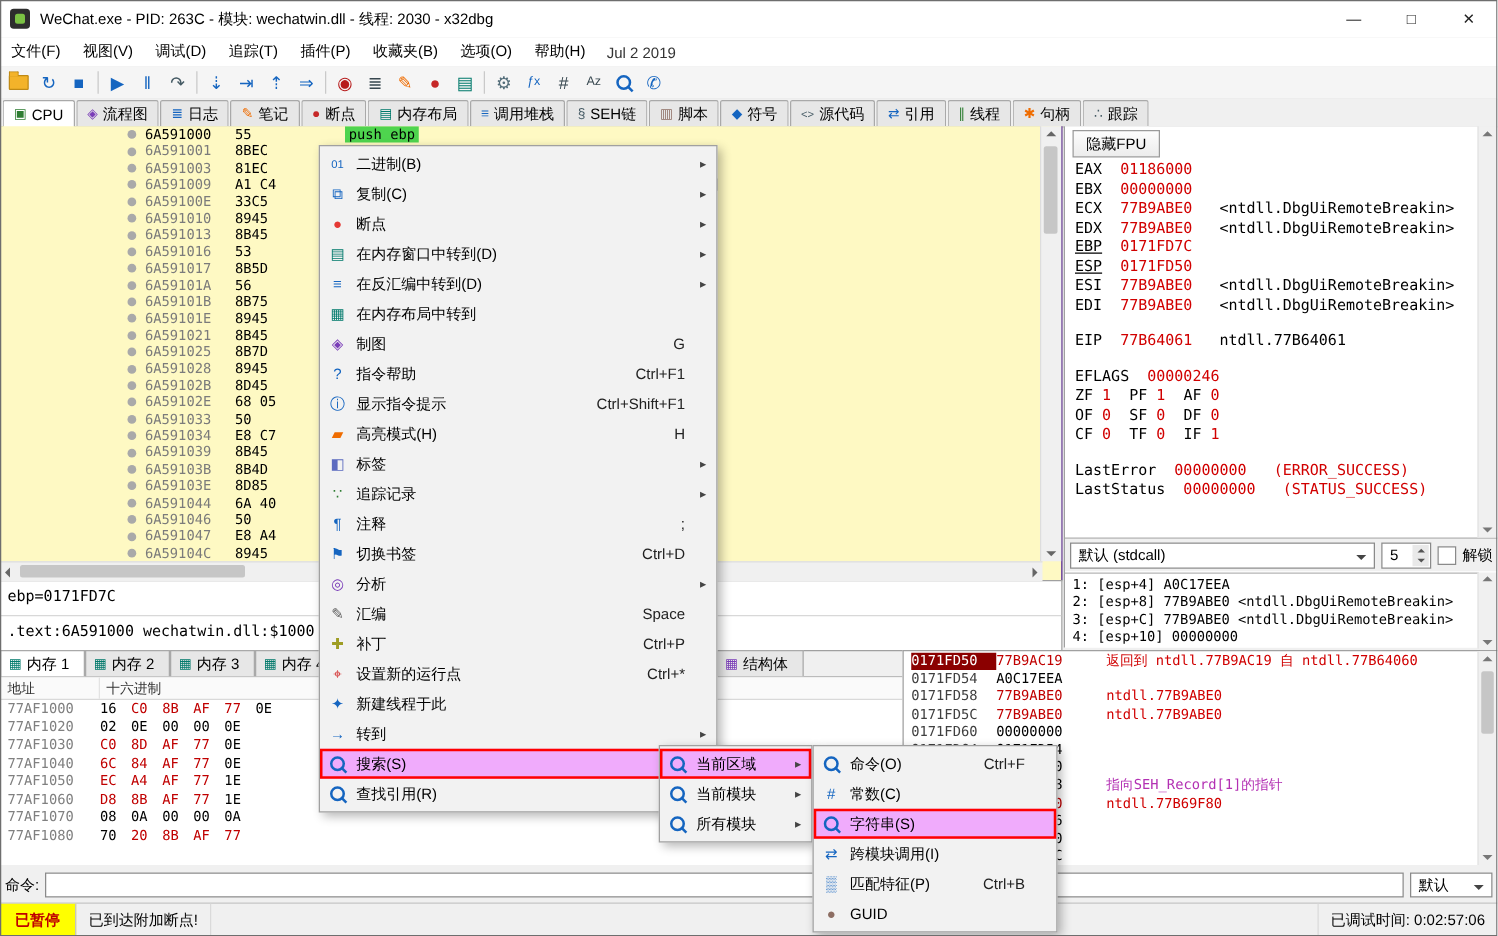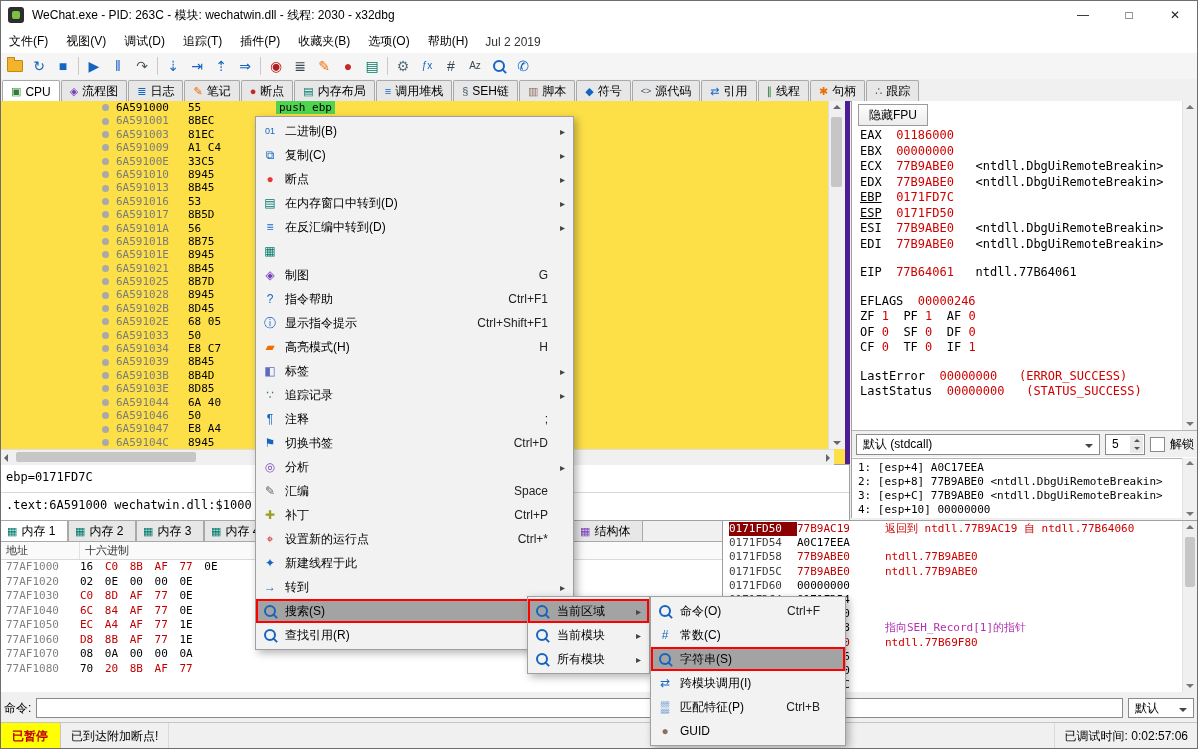--- a/index.html
+++ b/index.html
@@ -30,21 +30,21 @@
   .magic{width:8px;height:8px;border:2px solid #1565c0;border-radius:50%;position:relative;display:inline-block}
   .magic::after{content:"";position:absolute;width:6px;height:2px;background:#1565c0;right:-4px;bottom:-2px;transform:rotate(45deg)}
 
   
   #tabbar{position:absolute;top:79px;left:0;right:0;height:22px;background:#f0f0f0;display:flex;align-items:flex-end;border-bottom:1px solid #a9a9a9;padding-left:2px}
   .tab{height:21px;display:flex;align-items:center;padding:0 8px;border:1px solid #a9a9a9;border-bottom:none;background:#e7e7e7;margin-right:1px;border-radius:2px 2px 0 0;white-space:nowrap;box-sizing:border-box}
   .tab.active{background:#fff;height:22px;margin-bottom:-1px}
   .tab-ic{font-size:11px;margin-right:4px;line-height:1}
 
   
-  #disasm{position:absolute;left:0;top:101px;width:850px;height:363px;background:#fde047;border-right:5px solid #4c1d95;box-sizing:border-box}
+  #disasm{position:absolute;left:0;top:101px;width:850px;height:363px;background:#fef9c3;border-right:1px solid #4c1d95;box-sizing:border-box}
   #d-rows{position:absolute;left:0;top:0;width:834px;height:348px;overflow:hidden}
   .drow{display:flex;height:13.4px;line-height:13.4px;font-family:"DejaVu Sans Mono",monospace;font-size:11px;position:relative;white-space:pre}
   .d-gut{width:100px;flex:0 0 auto}
   .d-dotc{width:16px;flex:0 0 auto;display:flex;align-items:center}
   .dot{width:7px;height:7px;border-radius:50%;background:#a9a9a9;margin-left:2px}
   .d-addr{width:72px;flex:0 0 auto;color:#7b7b7b}
   .drow.sel .d-addr{color:#000}
   .d-bytes{width:88px;flex:0 0 auto}
   .d-instr{flex:1}
   .instr-hl{background:#4ed44e;padding:0 3px}
@@ -128,21 +128,21 @@
   .st-msg{padding:0 10px;display:flex;align-items:center;border-right:1px solid #dadada}
   .st-spacer{flex:1}
   .st-time{padding:0 10px;display:flex;align-items:center;border-left:1px solid #dadada}
 
   
   .menu{position:absolute;background:#f2f2f2;border:1px solid #a0a0a0;box-shadow:3px 3px 8px rgba(0,0,0,.3);z-index:20;padding:2px 0;box-sizing:border-box}
   #ctx-menu{left:255px;top:116px;width:319px}
   #sub-region{left:527px;top:596px;width:123px}
   #sub-search{left:650px;top:596px;width:196px}
   .mi{height:24px;display:flex;align-items:center;padding:0 3px}
-  .mi.hl{background:#a3a3a3}
+  .mi.hl{background:#f0abfc}
   .mi.red{outline:2px solid #ff0000;outline-offset:-2px;position:relative;z-index:1}
   .mic{width:22px;display:flex;align-items:center;justify-content:center;flex:0 0 auto}
   .mic .gly{font-size:12px;line-height:1}
   .mil{margin-left:4px;flex:1;white-space:nowrap;overflow:hidden}
   .mis{margin-right:12px;color:#222;white-space:nowrap}
   .mia{width:10px;color:#444;font-size:10px;flex:0 0 auto}
 </style>
 </head>
 <body>
 
@@ -537,20 +537,21 @@
         <span class="gly" style="color: rgb(21, 101, 192);">≡</span>
       </span>
       <span class="mil">在反汇编中转到(D)</span>
       <span class="mis"></span>
       <span class="mia">▸</span>
     </div>
     <div class="mi">
       <span class="mic">
         <span class="gly" style="color: rgb(0, 121, 107);">▦</span>
       </span>
+      <span class="mil">在内存布局中转到</span>
       <span class="mis"></span>
       <span class="mia"></span>
     </div>
     <div class="mi">
       <span class="mic">
         <span class="gly" style="color: rgb(122, 61, 184);">◈</span>
       </span>
       <span class="mil">制图</span>
       <span class="mis">G</span>
       <span class="mia"></span>

